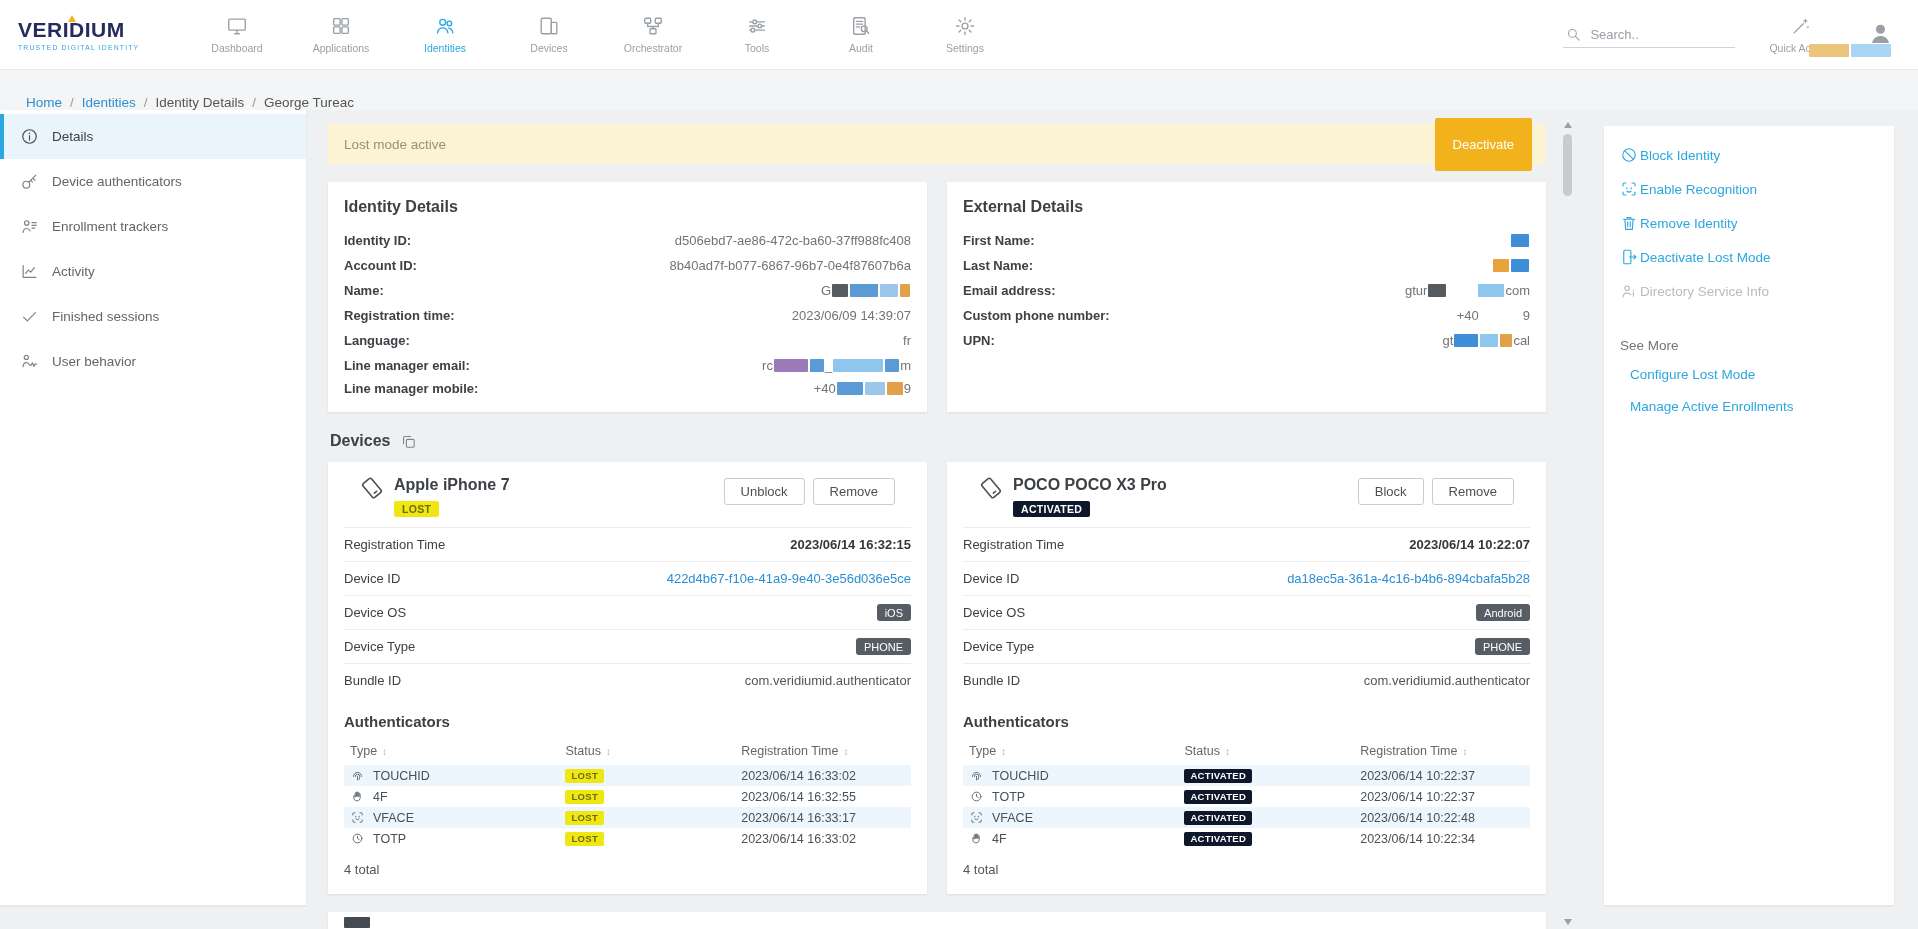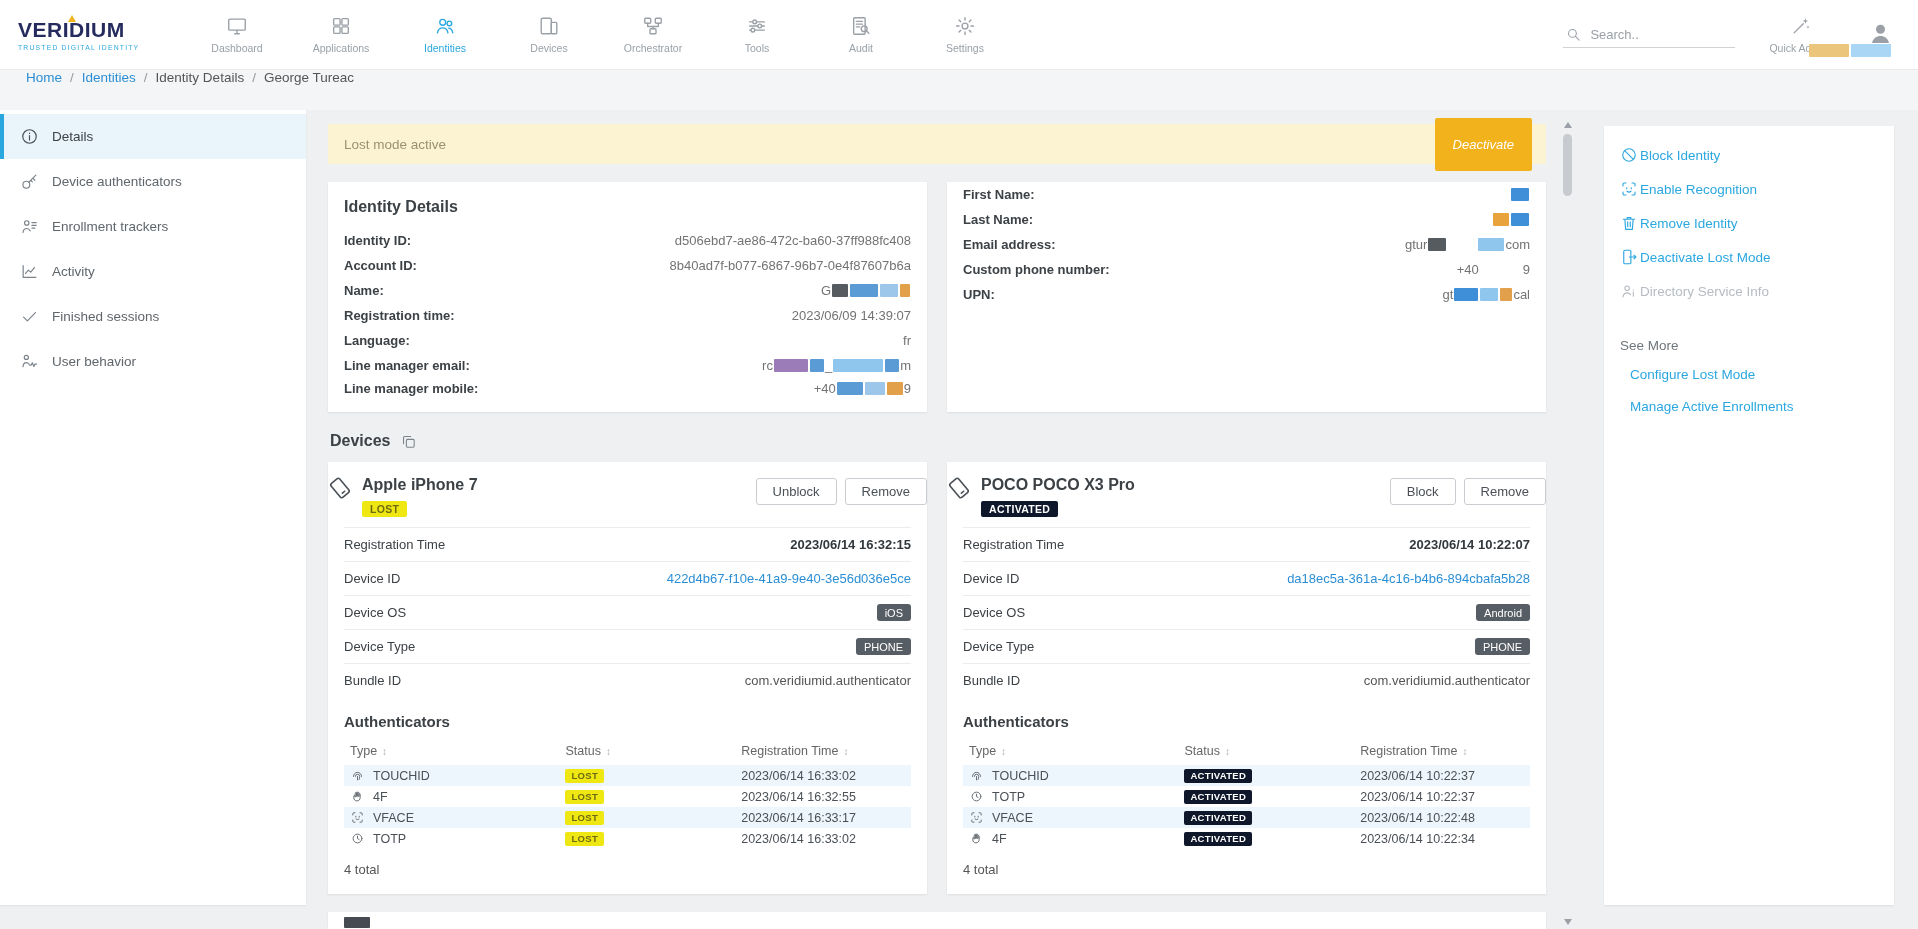--- a/index.html
+++ b/index.html
@@ -24,56 +24,56 @@
   .navitem.active .ic { stroke:#2ba7e0; }
   .topbar-right { margin-left:auto; display:flex; align-items:center; gap:34px; }
   .searchbox { display:flex; align-items:center; gap:8px; border-bottom:1px solid #cfd3d6; padding:4px 2px; width:172px; }
   .searchbox .ic { width:17px; height:17px; }
   .searchbox input { border:none; outline:none; font-size:13px; width:132px; color:#555; background:transparent; font-family:inherit; }
   .searchbox input::placeholder { color:#9aa0a6; }
   .avatar .ic { width:27px; height:27px; }
   .user-redact { position:absolute; right:26px; top:44px; display:flex; }
 
   
-  .breadcrumb { height:40px; display:flex; align-items:flex-start; padding:0 26px; gap:8px; font-size:13.5px; background:#f4f5f6; }
+  .breadcrumb { height:40px; display:flex; align-items:flex-end; padding:0 26px; gap:8px; font-size:13.5px; background:#f4f5f6; }
   .crumb { color:#555; }
   .crumb.link { color:#2b8ed4; cursor:pointer; }
   .sep { color:#999; }
 
   
   .layout { display:flex; height:819px; }
   .sidebar { width:306px; background:#fff; padding-top:4px; height:795px; box-shadow:0 1px 2px rgba(0,0,0,.07); }
   .sideitem { height:45px; display:flex; align-items:center; gap:13px; padding:0 16px; cursor:pointer; color:#5f666c; font-size:13.5px; border-left:4px solid transparent; }
   .sideitem .ic { width:19px; height:19px; stroke:#7c838a; flex:none; }
   .sideitem.active { background:#e9f4fb; border-left-color:#2ba7e0; color:#3c4247; }
   .sideitem.active .ic { stroke:#4a5157; }
 
   .main-wrap { flex:1; position:relative; padding:14px 36px 0 22px; min-width:0; }
 
   .banner { height:40px; background:#fcf3d2; display:flex; align-items:center; justify-content:space-between; padding:0 14px 0 16px; margin-bottom:18px; }
   .banner-text { color:#99926f; font-size:13.5px; }
-  .btn-warn { background:#f2b21c; color:#fff; border:none; padding:19px 18px; font-size:13px; border-radius:2px; cursor:pointer; font-family:inherit;font-style:italic; }
+  .btn-warn { background:#f2b21c; color:#fff; border:none; padding:19px 18px; font-size:13px; border-radius:2px; cursor:pointer; font-family:inherit; }
 
   .two-col { display:flex; gap:20px; align-items:stretch; }
   .card { background:#fff; box-shadow:0 1px 2px rgba(0,0,0,.08); }
   .half { flex:1; min-width:0; }
   .info-cards { margin-bottom:20px; }
   .card-title { font-size:16px; color:#3c4146; padding:16px 16px 12px; font-weight:bold; }
   .frow { display:flex; justify-content:space-between; align-items:center; padding:3px 16px; min-height:25px; }
   .flabel { font-weight:bold; color:#3c4146; font-size:13px; white-space:nowrap; }
   .fvalue { color:#737373; font-size:13px; display:flex; align-items:center; justify-content:flex-end; }
   .redact { display:inline-block; height:13px; margin:0 1px; border-radius:1px; }
   .seg-t { white-space:pre; }
 
   .devices-head { display:flex; align-items:center; gap:9px; margin:0 0 12px 2px; }
   .devices-head h2 { font-size:16px; font-weight:bold; color:#3c4146; }
   .devices-head .ic { width:17px; height:17px; stroke:#7c838a; cursor:pointer; }
 
   .device-card { flex:1; min-width:0; padding-bottom:4px; }
-  .dc-head { display:flex; align-items:flex-start; padding:14px 0 10px; }
+  .dc-head { display:flex; align-items:flex-start; padding:14px 32px 10px; }
   .dc-phone { width:24px; height:24px; fill:none; stroke:#4a5056; stroke-width:1.6; stroke-linecap:round; margin-right:10px; transform:rotate(-40deg); flex:none; }
   .dc-name { font-size:16px; font-weight:bold; color:#3c4146; margin-bottom:7px; }
   .st { display:inline-block; font-size:10.5px; font-weight:bold; padding:2px 8px; border-radius:2px; letter-spacing:.3px; }
   .st.lost { background:#efe711; color:#6e6a13; }
   .st.act  { background:#0f172a; color:#fff; }
   .st.small { font-size:9.5px; padding:1.5px 6px; }
   .dc-buttons { margin-left:auto; display:flex; gap:8px; margin-top:2px; }
   .btn { background:#fff; border:1px solid #c9cdd1; border-radius:3px; padding:5px 16px; font-size:13px; color:#4a5056; cursor:pointer; font-family:inherit; }
   .dc-rows { margin:0 16px; }
   .dc-row { display:flex; justify-content:space-between; align-items:center; padding:8px 0; border-top:1px solid #ececec; min-height:34px; }
@@ -332,20 +332,21 @@
               <span class="seg-t">+40</span>
               <span class="redact" style="background: rgb(91, 155, 213); width: 26px;"></span>
               <span class="redact" style="background: rgb(156, 199, 234); width: 20px;"></span>
               <span class="redact" style="background: rgb(227, 160, 75); width: 16px;"></span>
               <span class="seg-t">9</span>
             </span>
           </div>
       </section>
 
       <section class="card half">
+        <h2 class="card-title">External Details</h2>
         <div class="frow">
             <span class="flabel">First Name:</span>
             <span class="fvalue">
               <span class="redact" style="background: rgb(63, 143, 216); width: 18px;"></span>
             </span>
           </div>
         <div class="frow">
             <span class="flabel">Last Name:</span>
             <span class="fvalue">
               <span class="redact" style="background: rgb(232, 163, 61); width: 16px;"></span>

